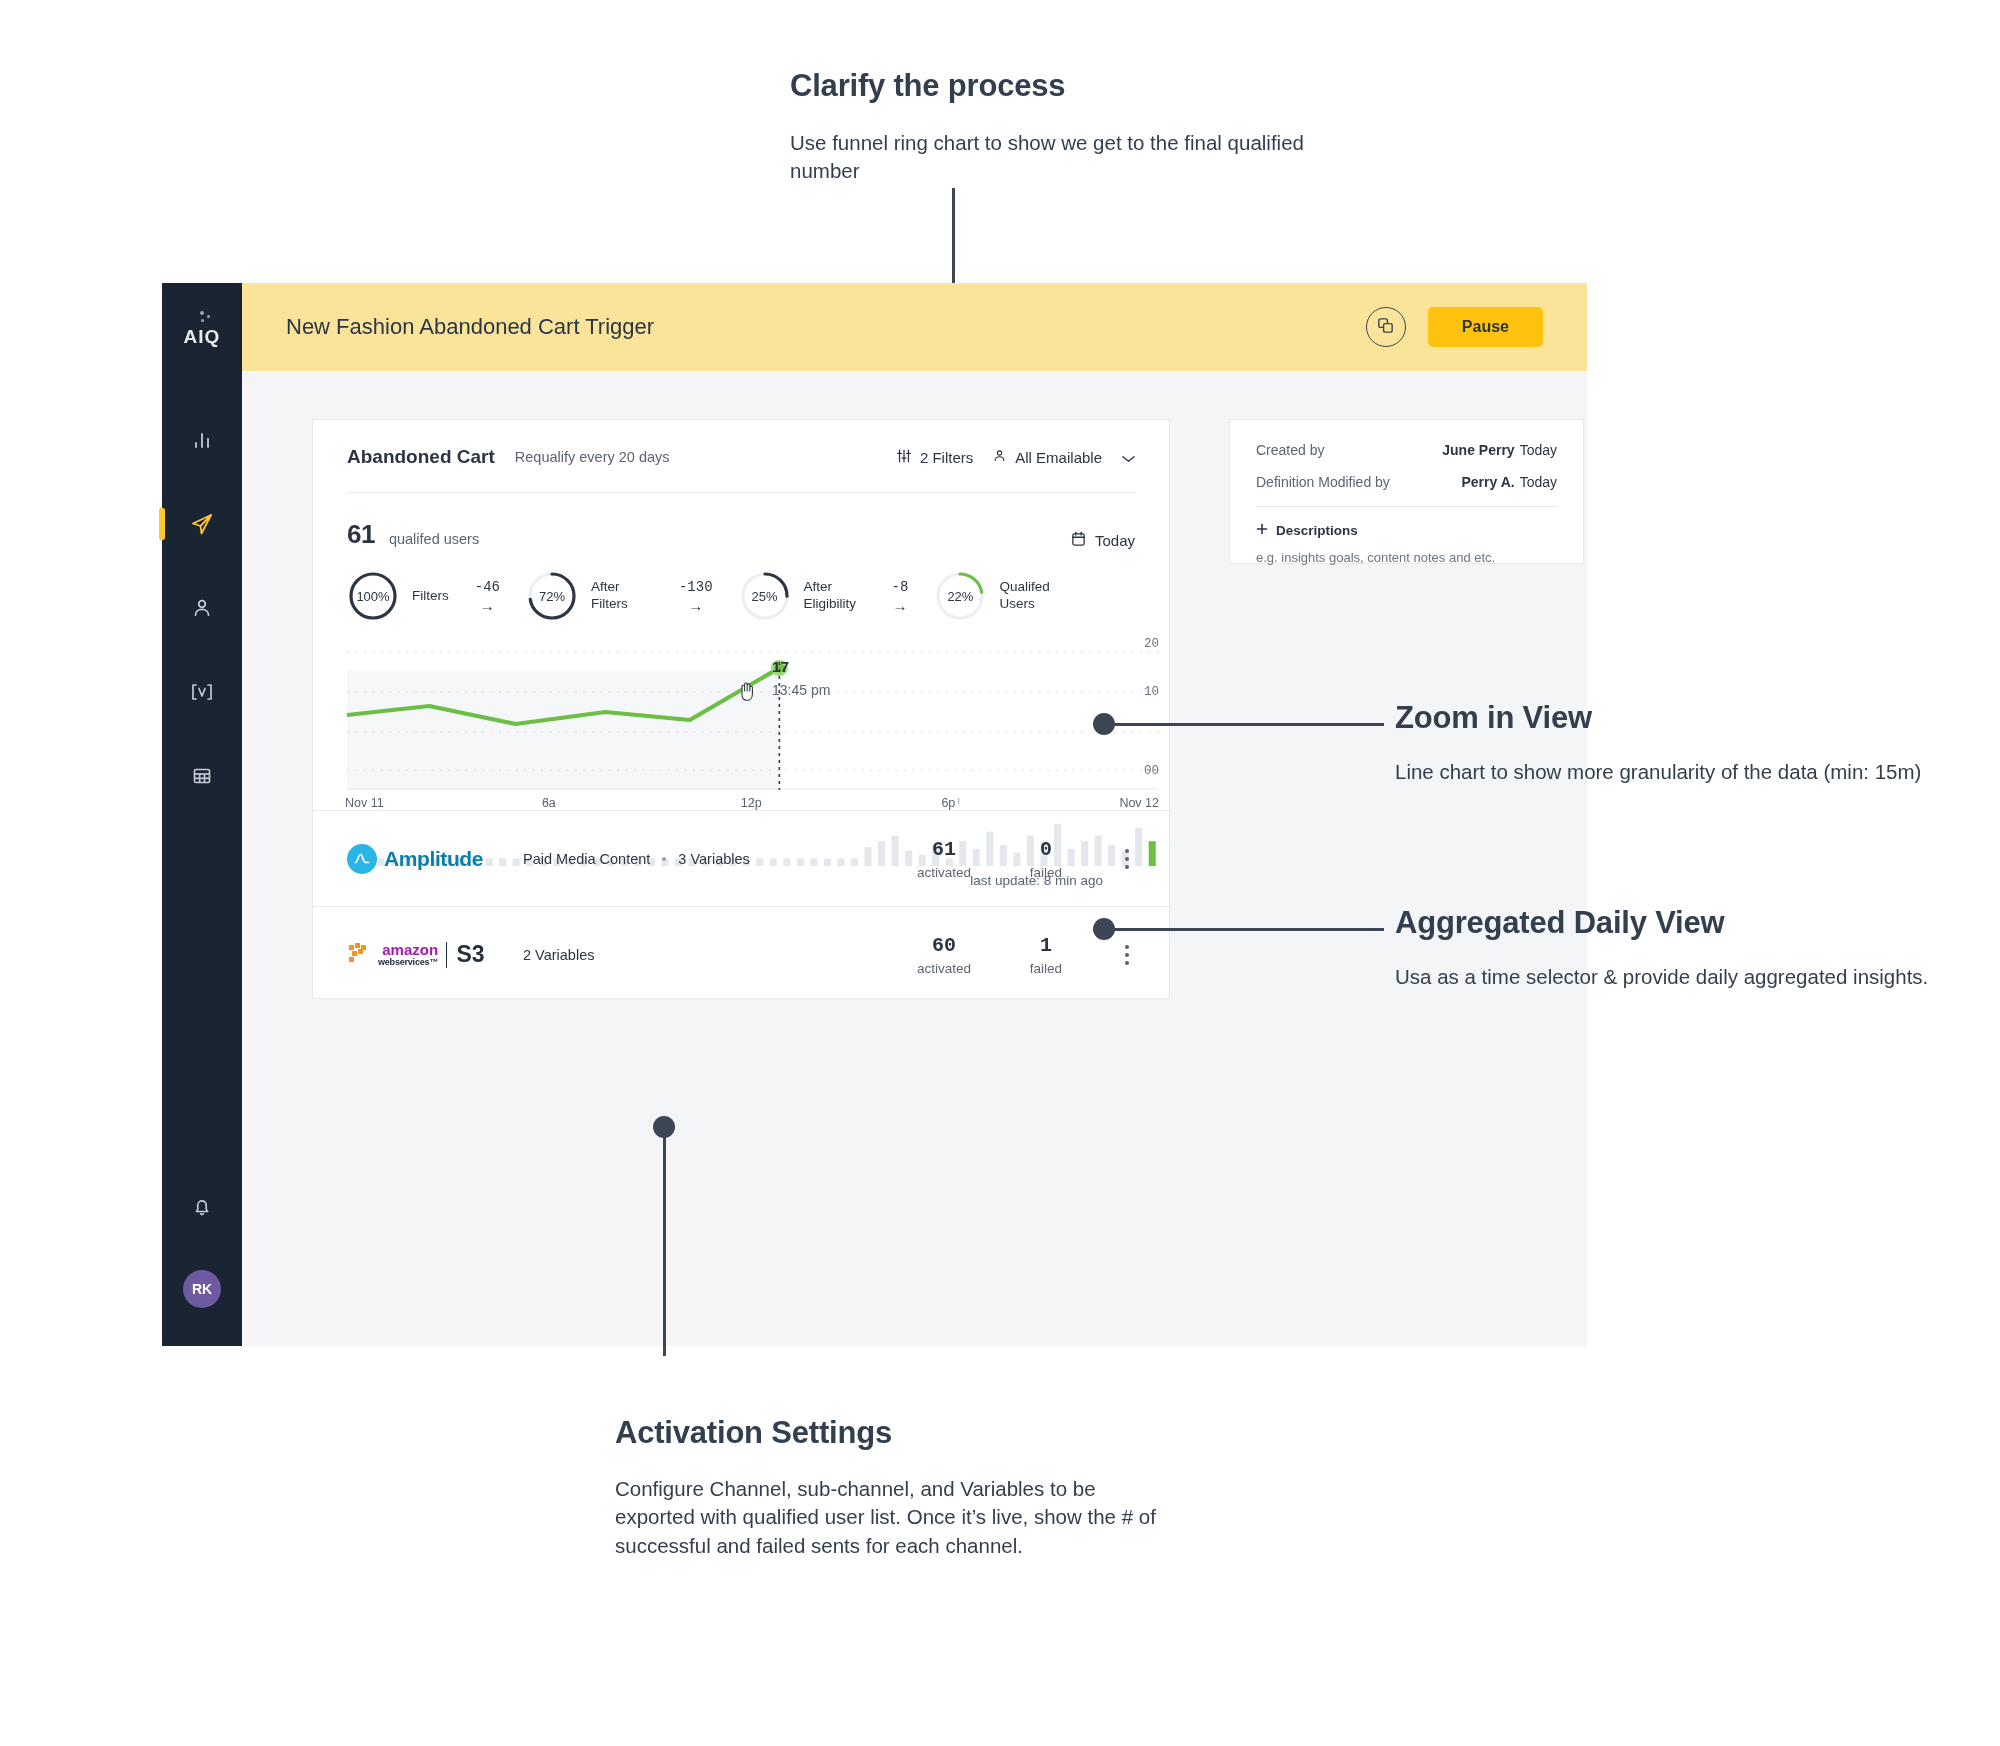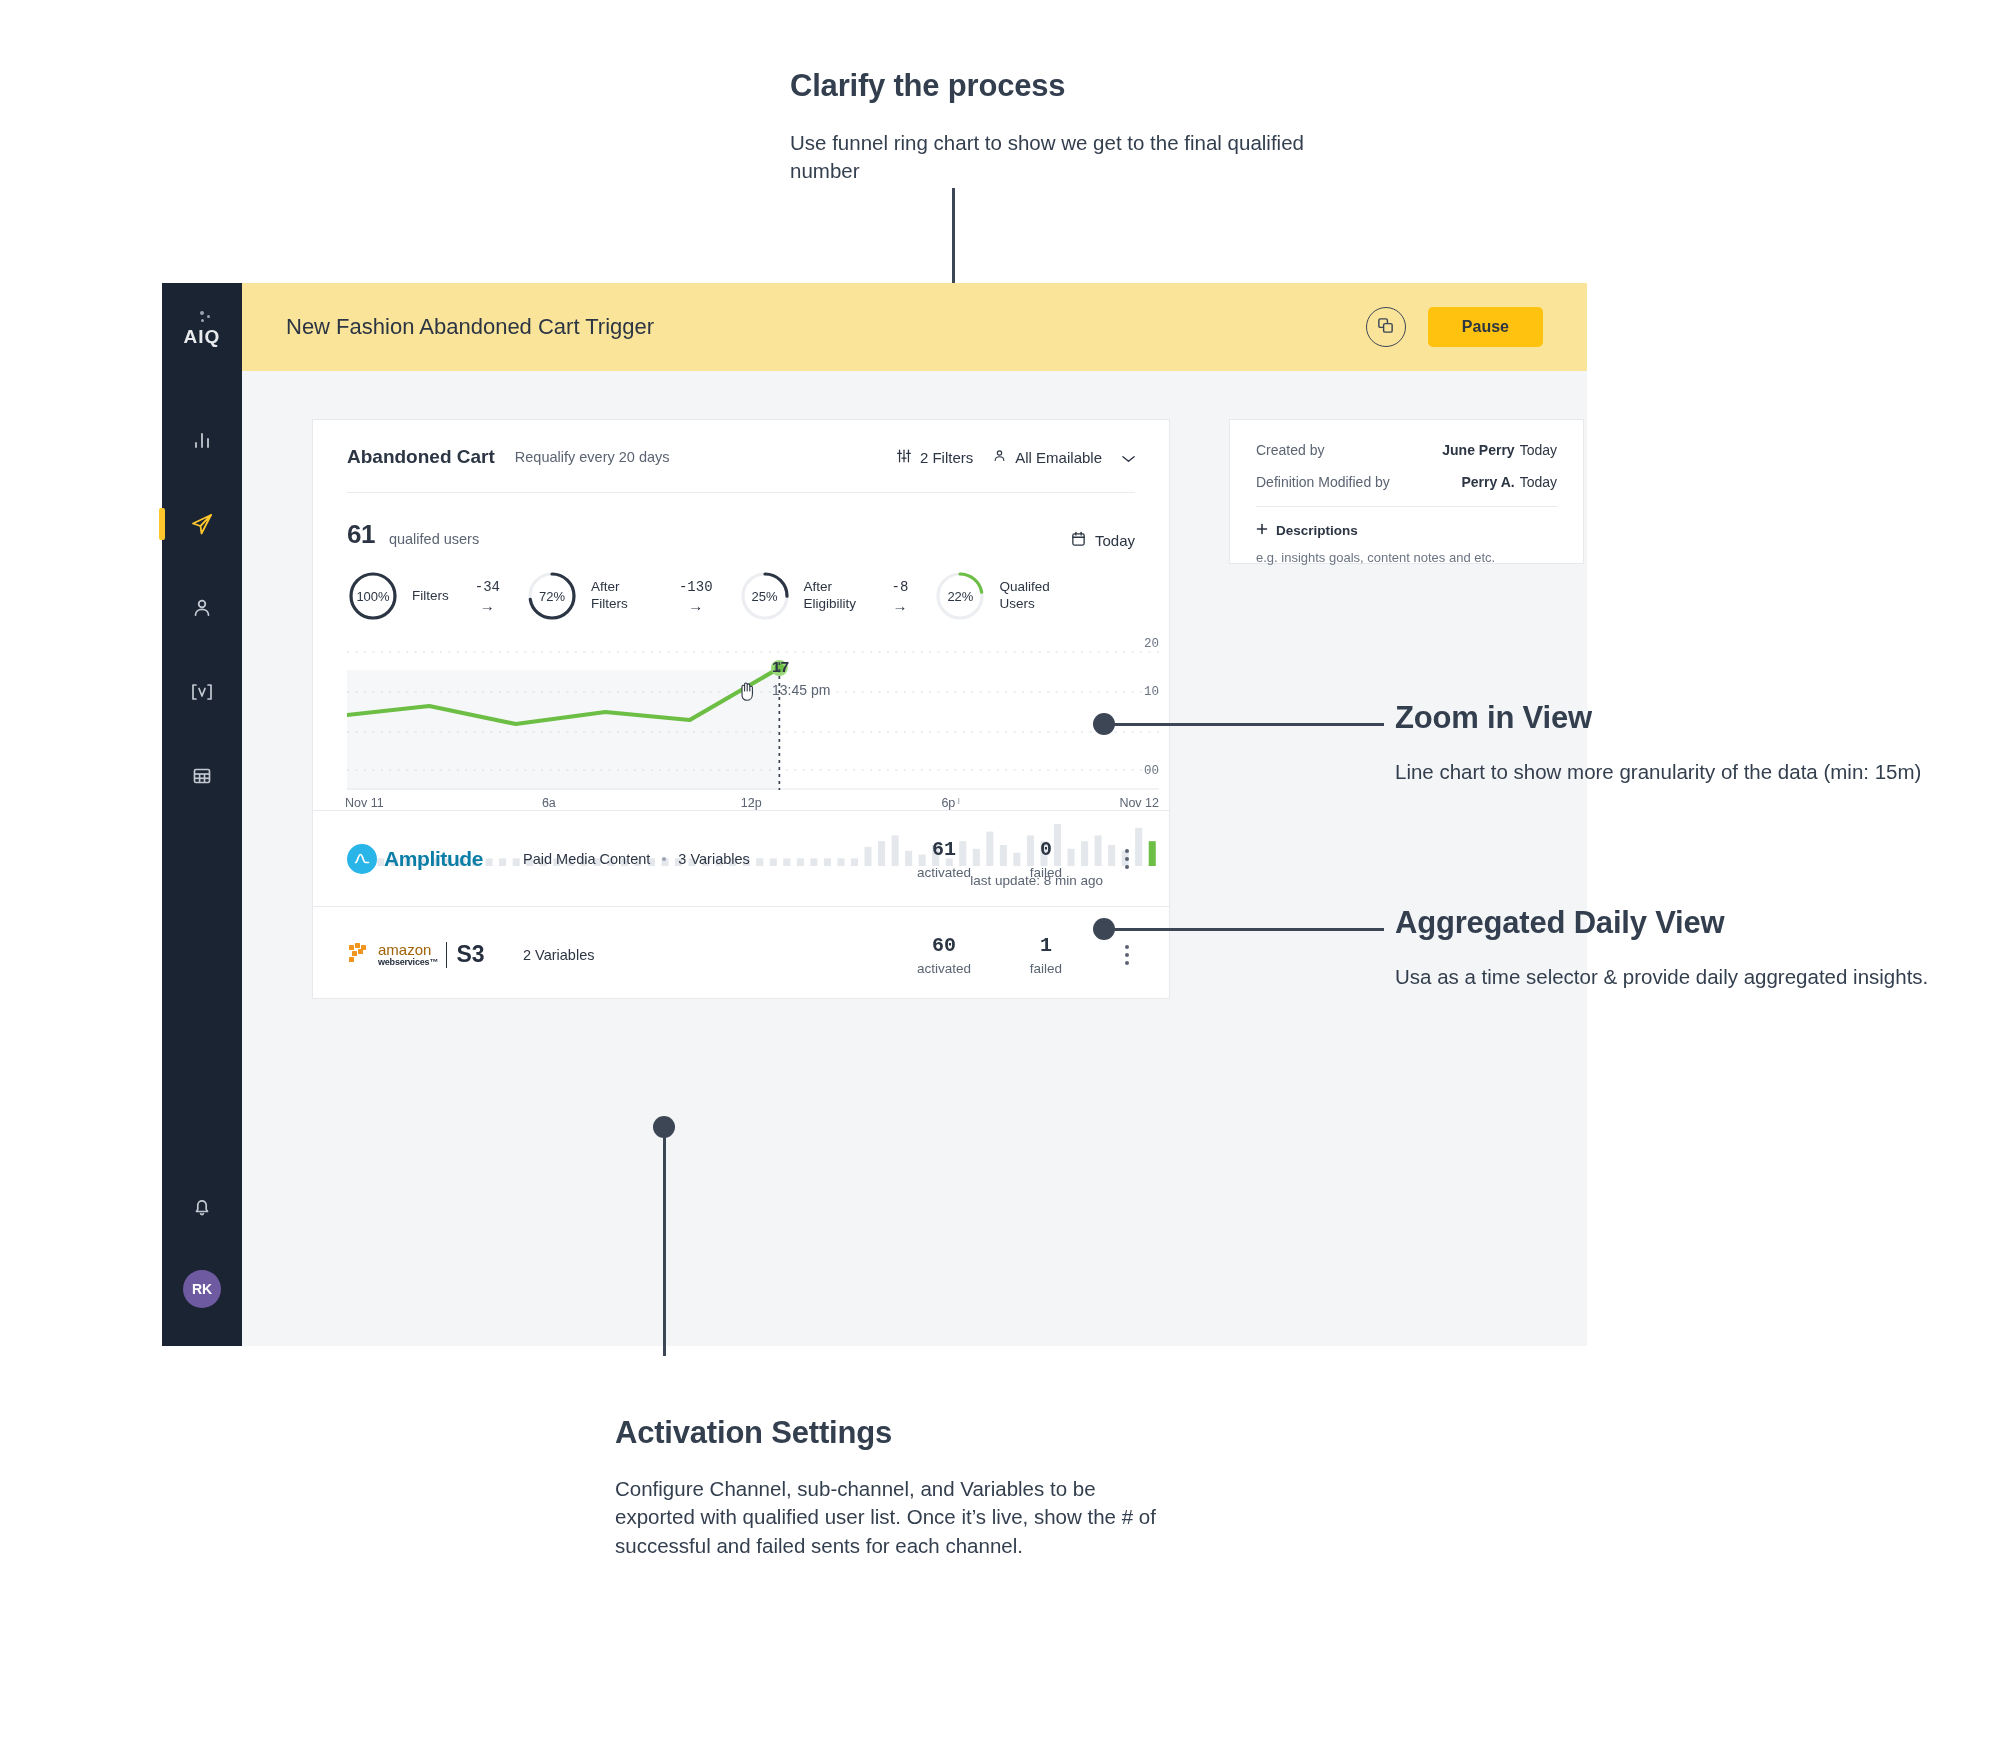--- a/index.html
+++ b/index.html
@@ -176,21 +176,21 @@
   .stat-cap { font-size: 13.5px; color: #5b6472; margin-top: 4px; }
   .kebab { margin-left: 42px; display: flex; flex-direction: column; gap: 4px; cursor: pointer; padding: 6px; }
   .kebab i { width: 4px; height: 4px; border-radius: 50%; background: #5b6472; display: block; }
 
   
   .amp-mark {
     width: 30px; height: 30px; border-radius: 50%; background: #29b5e8;
     display: flex; align-items: center; justify-content: center; margin-right: 7px;
   }
   .amp-text { font-size: 21px; font-weight: 700; color: #0b7ea8; letter-spacing: -0.4px; }
-  .aws-text { font-size: 15px; font-weight: 400; color: #a16207; line-height: 1; }
+  .aws-text { font-size: 15px; font-weight: 700; color: #a21caf; line-height: 1; text-align: right; }
   .aws-sub { font-size: 9px; font-weight: 700; color: #252f3e; letter-spacing: -0.2px; }
   .s3-text { font-size: 23px; font-weight: 700; color: #252f3e; }
 
   
   #anno-zoom { position: absolute; left: 1395px; top: 700px; width: 560px; }
   #anno-zoom .anno-body { margin-top: 22px; }
   #anno-agg { position: absolute; left: 1395px; top: 905px; width: 560px; }
   #anno-agg .anno-body { margin-top: 22px; }
   #anno-activation { position: absolute; left: 615px; top: 1415px; width: 560px; }
   #anno-activation .anno-body { margin-top: 24px; }
@@ -388,21 +388,21 @@
             <svg width="52" height="52" viewBox="0 0 52 52">
               <circle cx="26" cy="26" r="22" fill="none" stroke="#eceef1" stroke-width="3.2"></circle>
               <circle cx="26" cy="26" r="22" fill="none" stroke="#2c3543" stroke-width="3.2" stroke-linecap="round" stroke-dasharray="138.2 138.2" stroke-dashoffset="0"></circle>
             </svg>
             <div class="pct">100%</div>
           </div>
           <div class="ring-label">Filters</div>
         </div>
 
         <div class="delta">
-          <span class="delta-val">-34</span>
+          <span class="delta-val">-46</span>
           <span class="delta-arrow">→</span>
         </div>
 
         <div class="ring-wrap">
           <div class="ring">
             <svg width="52" height="52" viewBox="0 0 52 52">
               <circle cx="26" cy="26" r="22" fill="none" stroke="#eceef1" stroke-width="3.2"></circle>
               <circle cx="26" cy="26" r="22" fill="none" stroke="#2c3543" stroke-width="3.2" stroke-linecap="round" stroke-dasharray="99.5 138.2" stroke-dashoffset="0"></circle>
             </svg>
             <div class="pct">72%</div>

